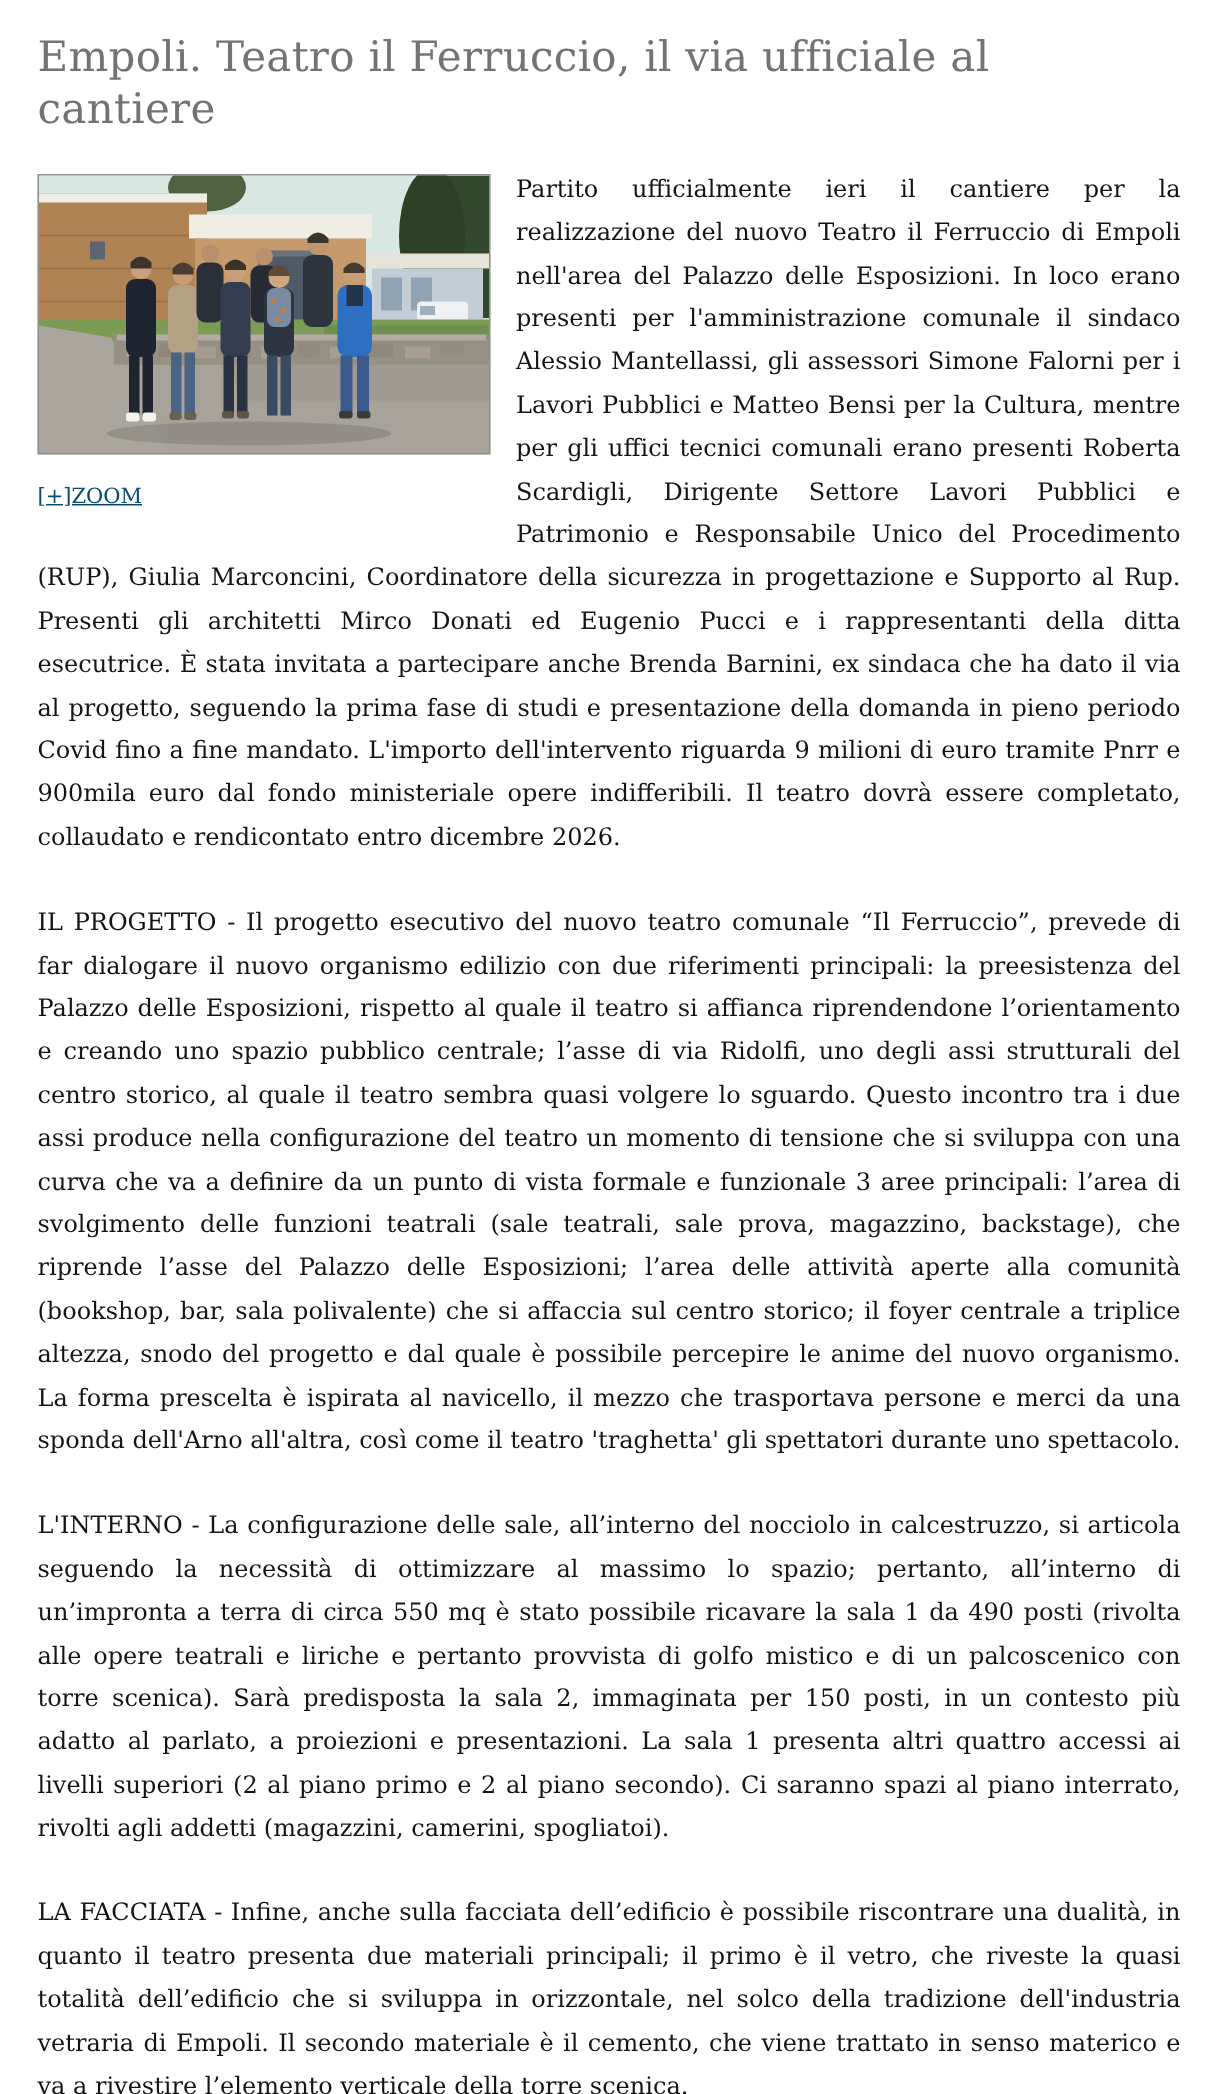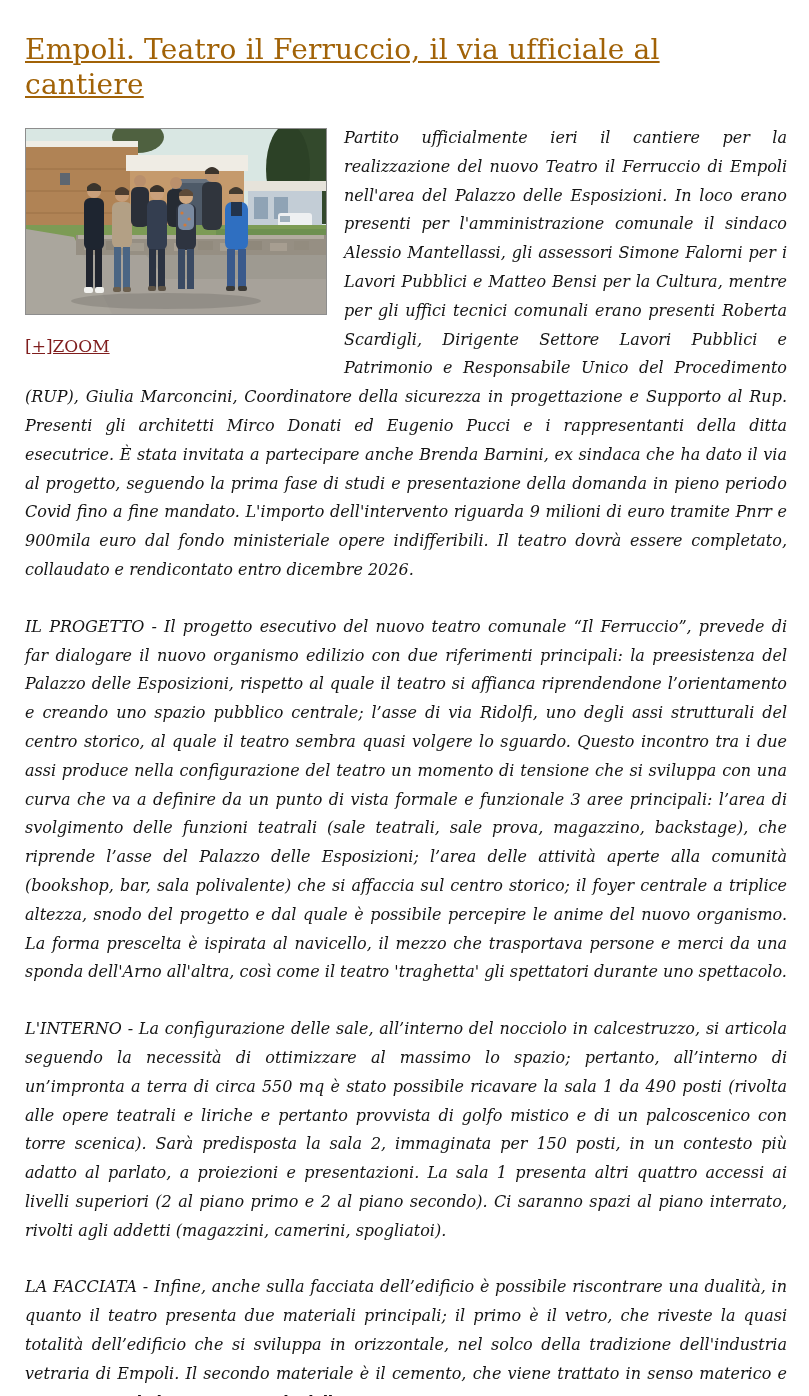--- a/index.html
+++ b/index.html
@@ -11,65 +11,63 @@
     width: 809px;
     height: 1396px;
     font-family: "DejaVu Serif", "Liberation Serif", serif;
     color: #141414;
     overflow: hidden;
   }
   .page {
     padding: 12px 22px 0 25px;
   }
   h1.title {
-    color: #a16207;
+    color: #737373;
     font-size: 28px;
     font-weight: 400;
     line-height: 1.25;
-    margin: 20px 0 0 0;
+    margin: 8px 0 0 0;
     letter-spacing: 0.2px;
-    text-decoration: underline;
   }
   p.subtitle {
     font-style: italic;
     font-size: 16px;
     line-height: 2.0;
     margin: 26px 0 0 0;
   }
   .article {
     margin-top: 22px;
     font-size: 16px;
     line-height: 1.8;
     text-align: justify;
   }
   .article p.para {
     margin: 0 0 28px 0;
-    font-style: italic;
   }
   figure.photo-figure {
     float: left;
     width: 302px;
     margin: 4px 17px 8px 0;
     padding: 0;
   }
   .photo-frame {
     width: 300px;
     height: 185px;
     border: 1px solid #8d8d8d;
     display: block;
     cursor: pointer;
     background: #d9e7e3;
   }
   .photo-frame svg { display: block; width: 100%; height: 100%; }
   .zoom-link {
     display: inline-block;
     margin-top: 16px;
-    color: #7f1d1d;
+    color: #0c4a6e;
     text-decoration: underline;
-    font-size: 17px;
+    font-size: 14px;
     cursor: pointer;
   }
 </style>
 </head>
 <body>
 
 <div class="page">
 
   <h1 class="title">Empoli. Teatro il Ferruccio, il via ufficiale al cantiere</h1>
 

